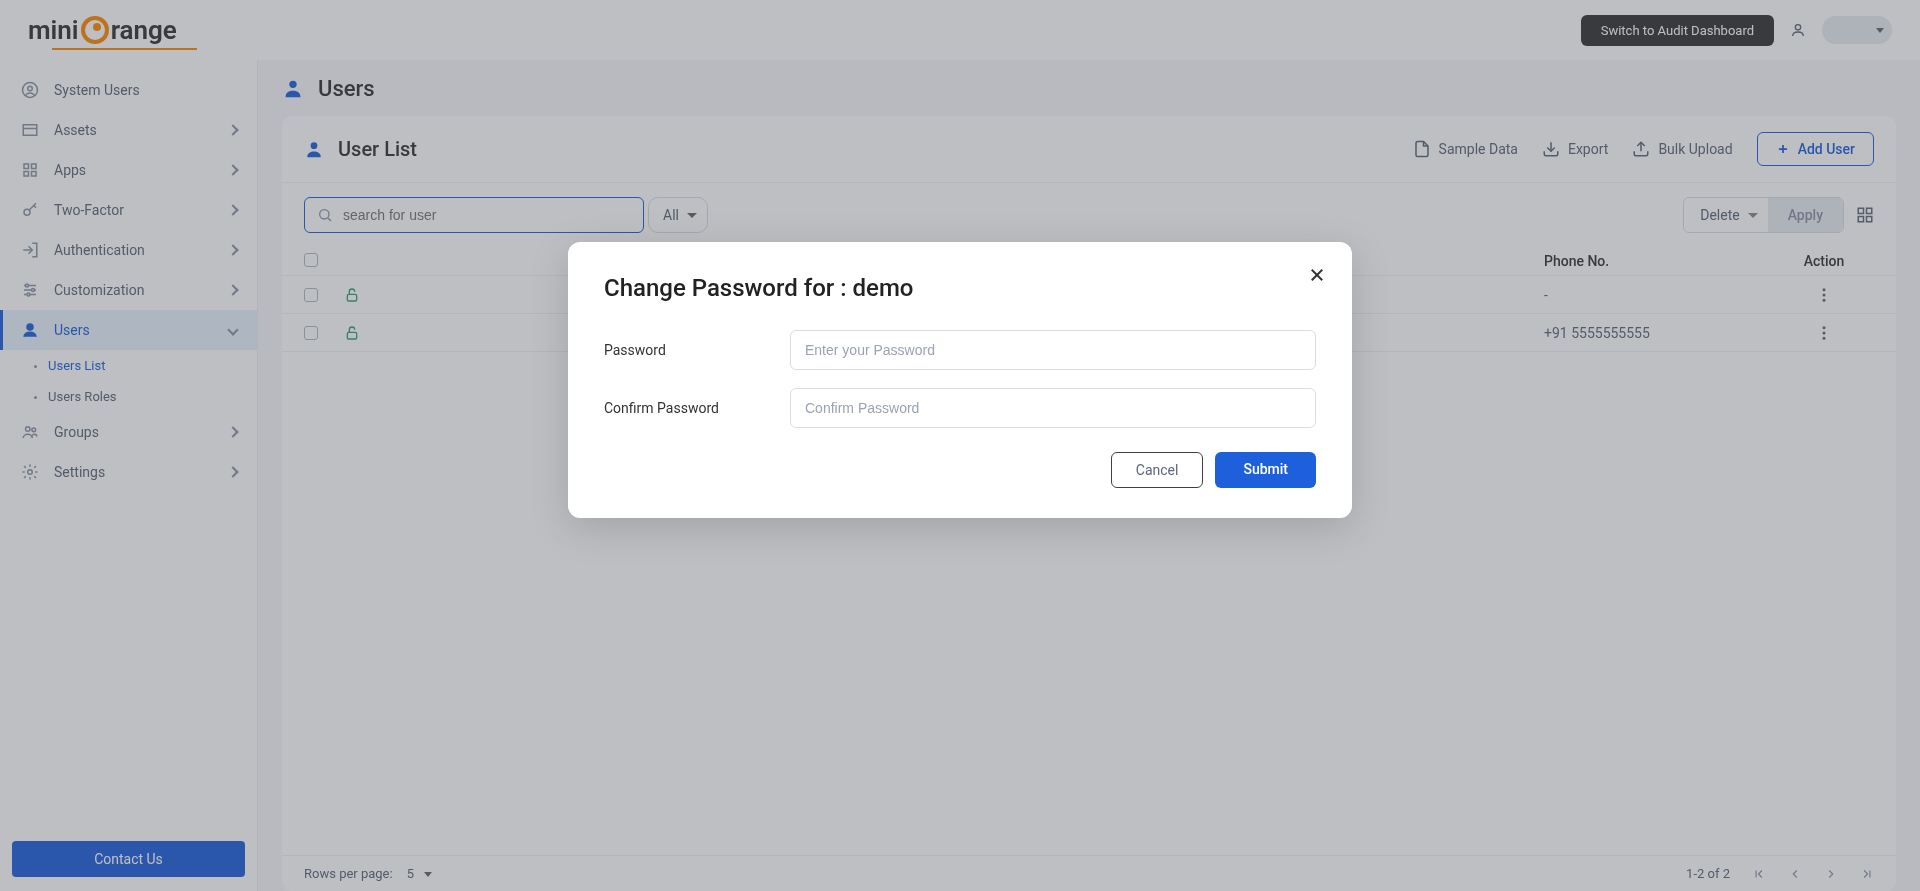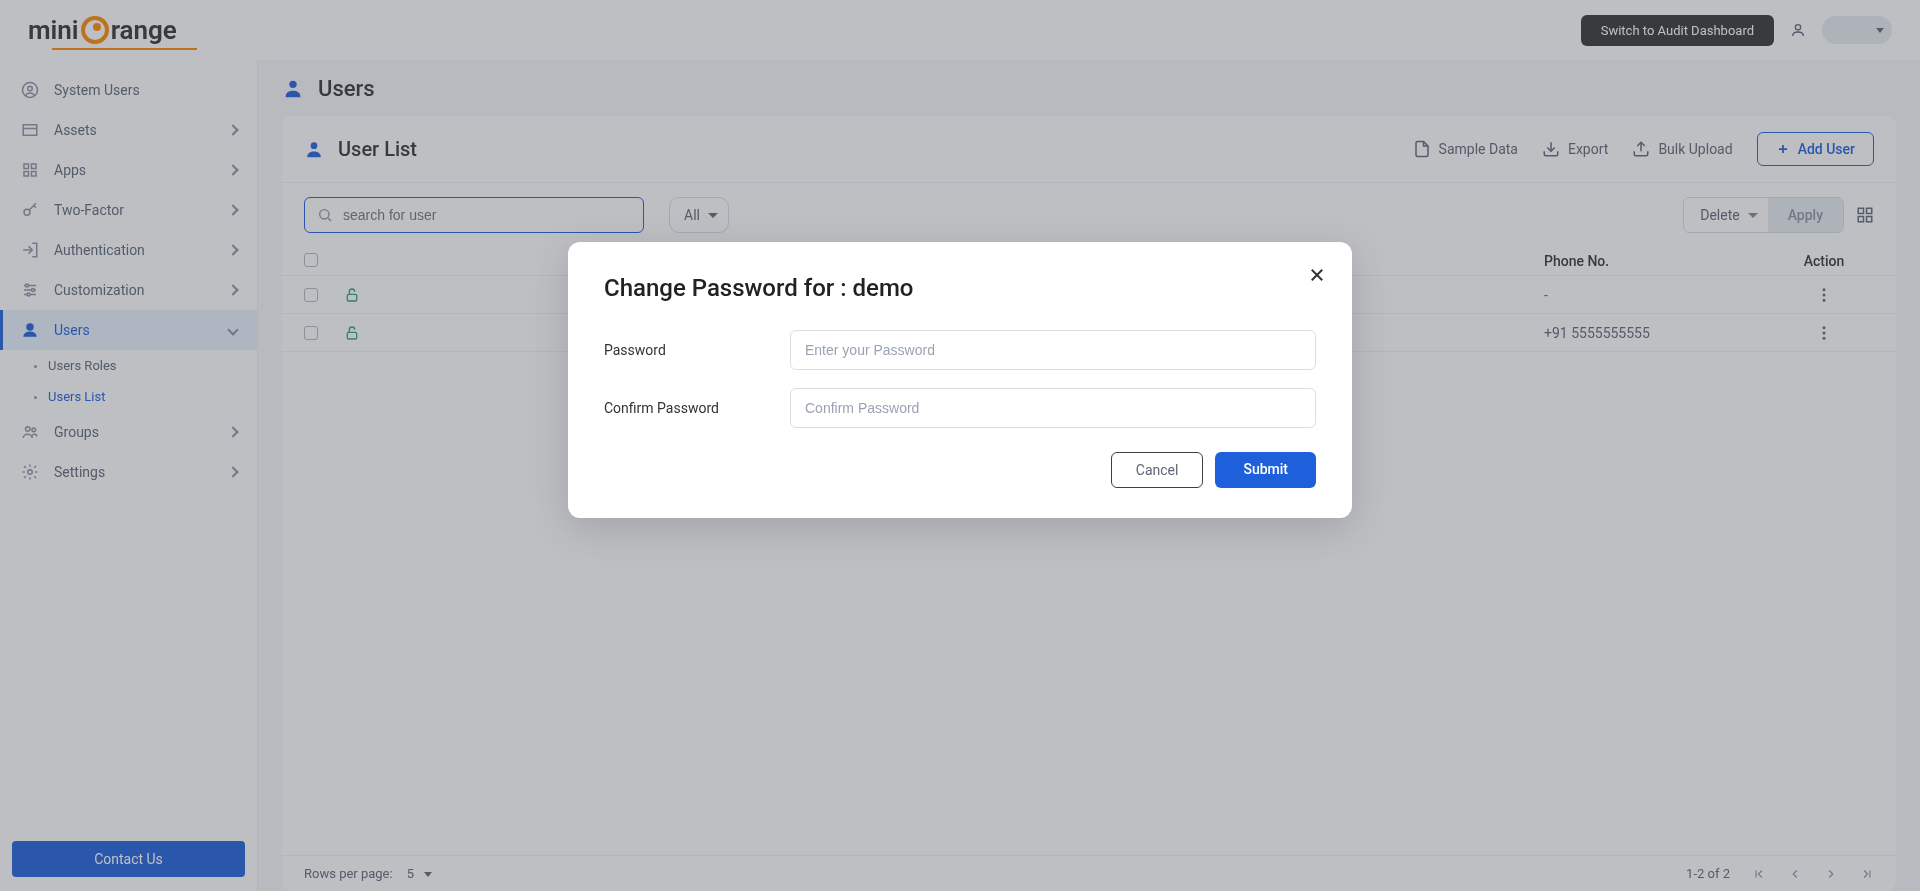--- a/index.html
+++ b/index.html
@@ -36,21 +36,21 @@
 .page-header { display:flex; align-items:center; gap:14px; height:56px; }
 .ph-icon { width:22px; height:22px; }
 .page-title { font-size:22px; color:#333; font-weight:500; }
 .panel { background:#fff; border-radius:10px; flex:1; display:flex; flex-direction:column; overflow:hidden; }
 .panel-header { display:flex; align-items:center; padding:16px 22px; justify-content:space-between; border-bottom:1px solid #eef1f4; }
 .panel-header-left { display:flex; align-items:center; gap:14px; font-size:20px; color:#333; font-weight:500; }
 .panel-actions { display:flex; align-items:center; gap:24px; }
 .link-btn { display:flex; align-items:center; gap:8px; color:#5d6778; font-size:14px; cursor:pointer; }
 .add-btn { border:1px solid #1e60db; color:#1e60db; padding:8px 18px; border-radius:6px; display:flex; align-items:center; gap:8px; cursor:pointer; font-weight:500; }
 
-.toolbar { display:flex; align-items:center; padding:14px 22px; gap:25px;justify-content:space-between; }
+.toolbar { display:flex; align-items:center; padding:14px 22px; gap:4px;justify-content:space-between; }
 .search-wrap { display:flex; align-items:center; border:1px solid #1e60db; border-radius:6px; width:340px; height:36px; padding:0 12px; gap:10px; }
 .search-wrap input { border:none; outline:none; flex:1; font-size:14px; background:transparent; }
 .all-select { border:1px solid #d8dde5; border-radius:10px; height:36px; padding:0 28px 0 14px; display:flex; align-items:center; position:relative; cursor:pointer; }
 .all-select::after { content:''; border-left:5px solid transparent; border-right:5px solid transparent; border-top:5px solid #666; position:absolute; right:10px; }
 .toolbar-right { margin-left:auto; display:flex; align-items:center; gap:12px; }
 .combo-btn { display:flex; border:1px solid #d8dde5; border-radius:6px; overflow:hidden; height:36px; }
 .combo-left { padding:0 28px 0 16px; display:flex; align-items:center; position:relative; }
 .combo-left::after { content:''; border-left:5px solid transparent; border-right:5px solid transparent; border-top:5px solid #888; position:absolute; right:10px; }
 .combo-right { background:#e9edf1; color:#8a94a6; padding:0 20px; display:flex; align-items:center; font-weight:500; }
 .grid-icon { width:18px; height:18px; cursor:pointer; }
@@ -175,22 +175,22 @@
     </div>
     <div class="side-item has-sub expanded active">
       <span class="icon">
           <svg viewBox="0 0 24 24" width="18" height="18" fill="none" stroke="#1e60db" stroke-width="2">
             <circle cx="12" cy="8" r="4"></circle>
             <path d="M4 21c0-4 4-6 8-6s8 2 8 6"></path>
           </svg>
         </span>
       <span>Users</span>
     </div>
+    <div class="sub-item selected">Users List</div>
     <div class="sub-item">Users Roles</div>
-    <div class="sub-item selected">Users List</div>
     <div class="side-item has-sub">
       <span class="icon">
           <svg viewBox="0 0 24 24" width="18" height="18" fill="none" stroke="#8a94a6" stroke-width="2">
             <circle cx="9" cy="8" r="3"></circle>
             <circle cx="17" cy="9" r="2.5"></circle>
             <path d="M3 20c0-3 3-5 6-5s6 2 6 5"></path>
             <path d="M14 19c0-2 2-4 4-4s3 1 3 3"></path>
           </svg>
         </span>
       <span>Groups</span>

